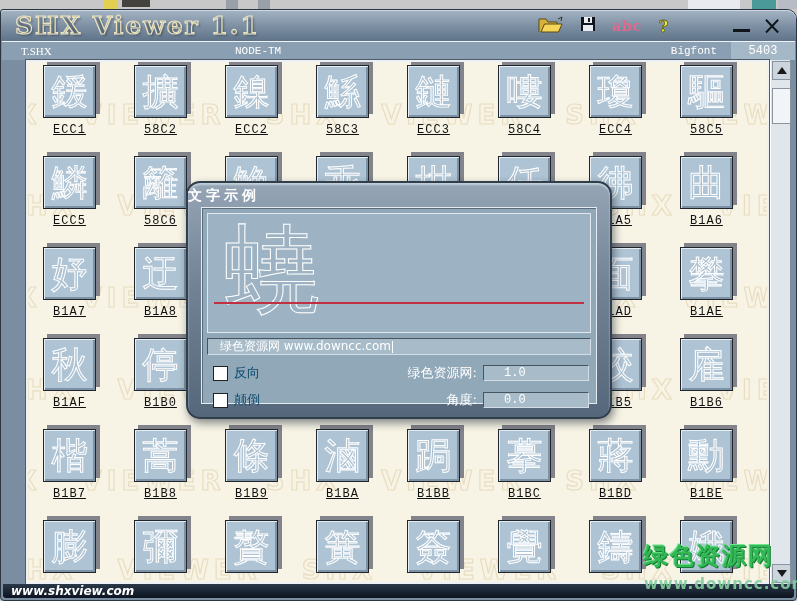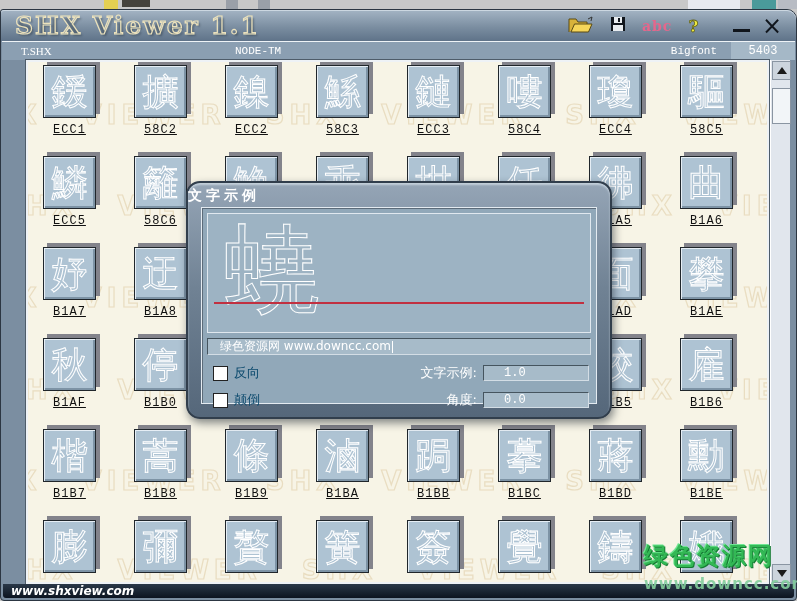--- a/index.html
+++ b/index.html
@@ -10,21 +10,21 @@
   .frag{position:absolute;top:0;height:9px;}
   
   #window{position:absolute;left:0;top:9px;width:797px;height:592px;box-sizing:border-box;
           background:#7b8ea1;border:1px solid #2c3642;border-radius:3px 10px 4px 4px;}
   #titlebar{position:absolute;left:0;top:0;right:0;height:31px;border-radius:3px 9px 0 0;
             background:linear-gradient(180deg,#a4b4c4 0%,#7b8ea1 55%,#5f7389 100%);
             box-shadow:inset 0 1px 0 #ccd7e1;}
   #app-title{position:absolute;left:14px;top:1px;font:bold 25px "DejaVu Serif",serif;
              letter-spacing:2px;color:transparent;-webkit-text-stroke:1.2px #ece2bc;
              text-shadow:2px 2px 2px rgba(30,40,50,.35);}
-  #toolbar{position:absolute;left:566px;top:5px;display:flex;align-items:center;gap:16px;height:22px;}
+  #toolbar{position:absolute;left:536px;top:5px;display:flex;align-items:center;gap:16px;height:22px;}
   #abc-btn{color:#e4678c;font:bold 14px "DejaVu Serif",serif;letter-spacing:1px;}
   #help-btn{color:#ede93f;font:bold 17px "DejaVu Serif",serif;-webkit-text-stroke:0.8px #63631d;}
   #win-controls{position:absolute;right:14px;top:0;height:31px;display:flex;align-items:center;gap:12px;}
   #min-btn{width:17px;height:3px;background:#10151c;margin-top:10px;}
   #close-btn{font:24px "DejaVu Sans",sans-serif;color:#10151c;line-height:28px;}
   
   #headerbar{position:absolute;left:1px;right:1px;top:31px;height:18px;background:#8b9fb2;
              border-top:1px solid #eef3f7;display:flex;align-items:center;
              font:11px "Liberation Mono","DejaVu Sans Mono",monospace;color:#fff;}
   #hdr-file{margin-left:19px;font-family:Liberation Serif, serif;}
@@ -463,21 +463,21 @@
         <span id="preview-char">蟯</span>
         <div id="redline"></div>
       </div>
       <div id="sample-input" class="sunken">
         <span>绿色资源网 www.downcc.com</span>
         <div id="cursor"></div>
       </div>
       <div class="opt-row">
         <div class="cbx"></div>
         <span class="cbx-label">反向</span>
-        <span class="num-label">文字示例:</span>
+        <span class="num-label">绿色资源网:</span>
         <div class="num-input sunken">1.0</div>
       </div>
       <div class="opt-row">
         <div class="cbx"></div>
         <span class="cbx-label">颠倒</span>
         <span class="num-label">角度:</span>
         <div class="num-input sunken">0.0</div>
       </div>
     </div>
   </div>

